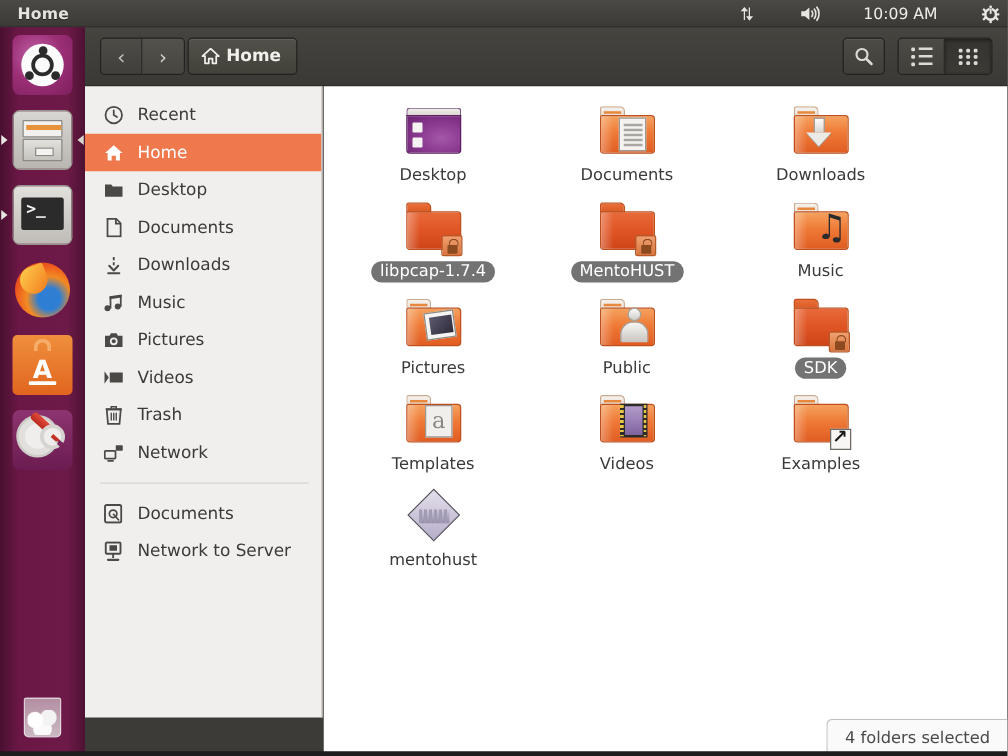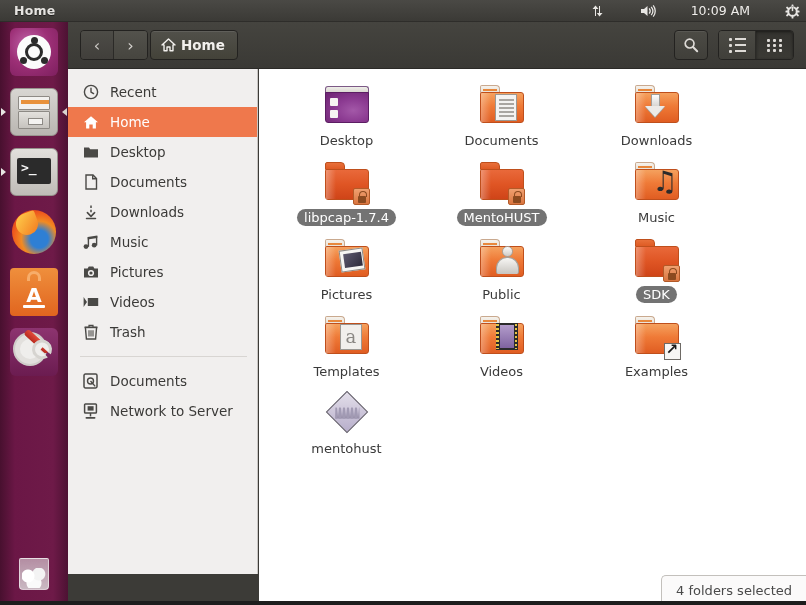--- a/index.html
+++ b/index.html
@@ -809,20 +809,30 @@
         <svg class="svgico" width="14" height="16" viewBox="0 0 14 16">
             <path d="M1.4 3.4 H12.6 L11.6 15 H2.4 Z" fill="none" stroke="#4a4946" stroke-width="1.4"></path>
             <path d="M0.6 3.4 H13.4" stroke="#4a4946" stroke-width="1.6"></path>
             <path d="M5 6.2 V12.4 M7 6.2 V12.4 M9 6.2 V12.4" stroke="#4a4946" stroke-width="1.1"></path>
             <path d="M5 3 V1.4 H9 V3" fill="none" stroke="#4a4946" stroke-width="1.2"></path>
           </svg>
       </span>
       <span>Trash</span>
     </div>
 
+    <div class="side-item">
+      <span class="side-icon">
+        <svg class="svgico" width="16" height="15" viewBox="0 0 16 15">
+            <rect x="0.8" y="5.6" width="8.6" height="6.2" rx="0.6" fill="none" stroke="#4a4946" stroke-width="1.4"></rect>
+            <rect x="9.6" y="1.2" width="5.6" height="4.4" rx="0.6" fill="#4a4946"></rect>
+            <path d="M3 13.6 H8" stroke="#4a4946" stroke-width="1.4"></path>
+          </svg>
+      </span>
+      <span>Network</span>
+    </div>
 
     <div class="side-sep"></div>
 
     <div class="side-item">
       <span class="side-icon">
         <svg class="svgico" width="15" height="16" viewBox="0 0 15 16">
             <rect x="1" y="1" width="13" height="14" rx="1.4" fill="none" stroke="#4a4946" stroke-width="1.5"></rect>
             <circle cx="7.5" cy="8" r="3" fill="none" stroke="#4a4946" stroke-width="1.4"></circle>
             <path d="M7.5 8 L12.2 13.4" stroke="#4a4946" stroke-width="1.4"></path>
           </svg>

